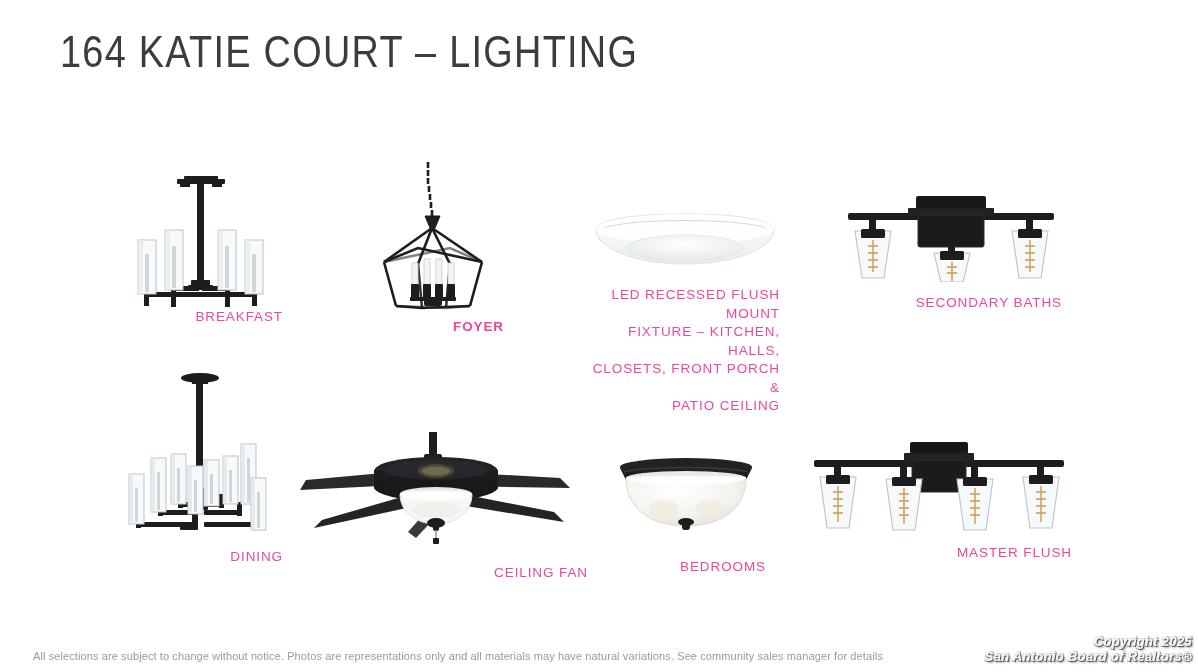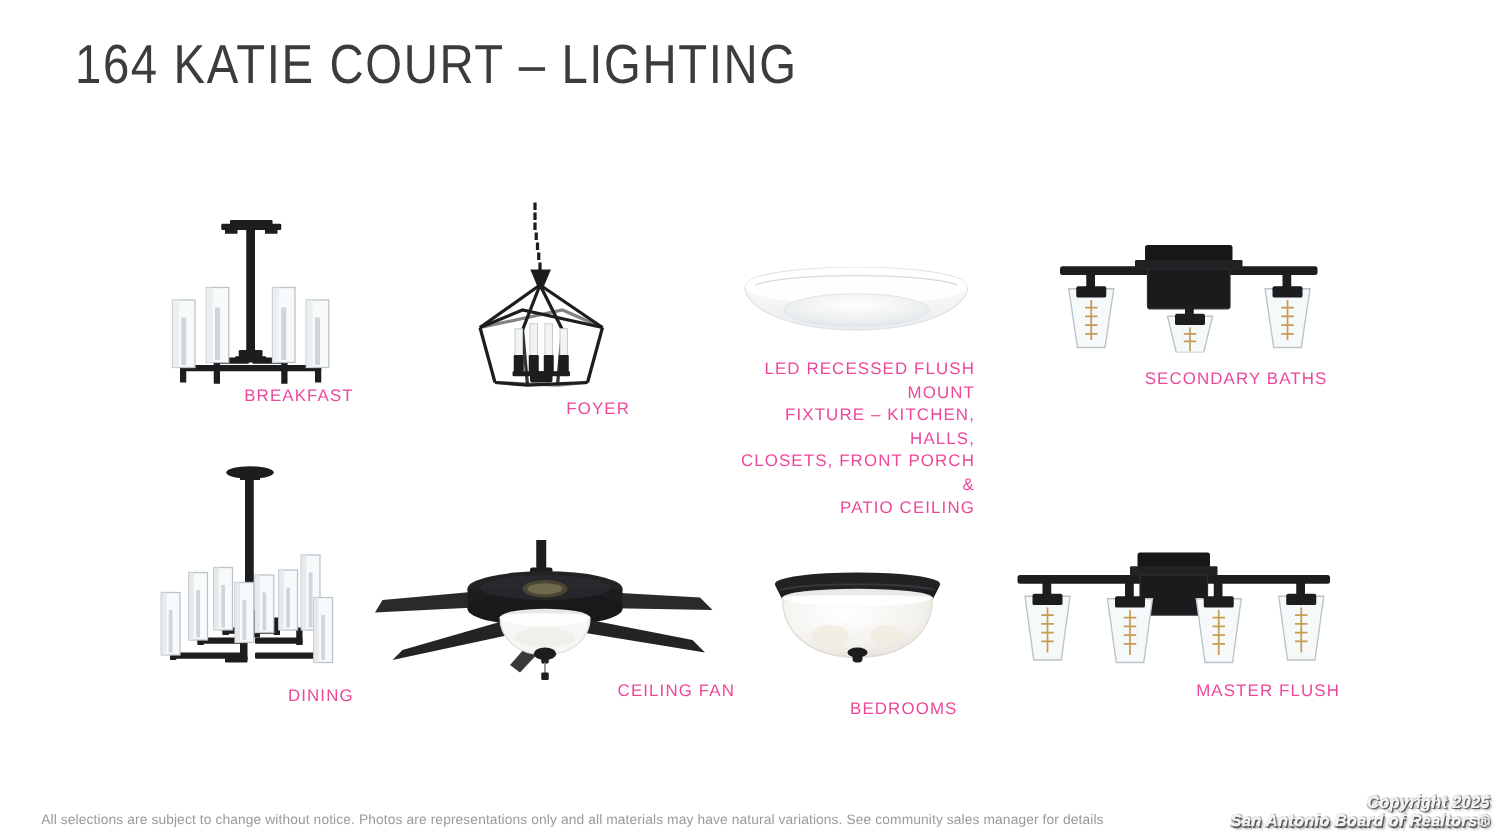--- a/index.html
+++ b/index.html
@@ -162,21 +162,21 @@
               <rect x="49" y="124" width="8" height="14" rx="1"></rect>
               <rect x="61" y="124" width="8" height="14" rx="1"></rect>
               <rect x="73" y="124" width="8" height="14" rx="1"></rect>
               <rect x="85" y="124" width="8" height="14" rx="1"></rect>
               <rect x="48" y="137" width="46" height="4" rx="1"></rect>
               <rect x="62" y="137" width="18" height="9" rx="2"></rect>
             </g>
           </g>
         </svg>
       </div>
-      <div class="caption" style="margin-top:8px;">FOYER</div>
+      <div class="caption" style="margin-top:8px;font-weight:bold;">FOYER</div>
     </div>
 
     <div class="cell" style="left:590px;top:210px;width:190px;">
       <div class="art">
         <svg class="fx" width="190" height="62" viewBox="0 0 190 62">
           <defs>
             <linearGradient id="ledTop" x1="0" y1="0" x2="0" y2="1">
               <stop offset="0" stop-color="#ffffff"></stop>
               <stop offset="1" stop-color="#e9ecee"></stop>
             </linearGradient>
@@ -329,21 +329,21 @@
           <path d="M112 66 C112 62 184 62 184 66 C184 84 168 96 148 96 C128 96 112 84 112 66 Z" fill="#f6f6f4" stroke="#dfdfdb" stroke-width="1"></path>
           <ellipse cx="148" cy="66" rx="36" ry="7" fill="#ffffff" opacity=".9"></ellipse>
           <ellipse cx="148" cy="82" rx="24" ry="8" fill="#efefe9" opacity=".8"></ellipse>
 
           <ellipse cx="148" cy="95" rx="9" ry="5" fill="#1d1d1f"></ellipse>
           <rect x="145" y="95" width="6" height="8" rx="2" fill="#1d1d1f"></rect>
           <path d="M148 102 L148 112" stroke="#8d8d8f" stroke-width="1.4"></path>
           <rect x="145" y="110" width="6" height="6" rx="1" fill="#1d1d1f"></rect>
         </svg>
       </div>
-      <div class="caption" style="margin-top:0;">CEILING FAN</div>
+      <div class="caption" style="margin-top:20px;">CEILING FAN</div>
     </div>
 
     <div class="cell" style="left:606px;top:446px;width:160px;">
       <div class="art">
         <svg class="fx" width="160" height="90" viewBox="0 0 160 90">
           <defs>
             <radialGradient id="domeG" cx="42%" cy="30%" r="75%">
               <stop offset="0" stop-color="#ffffff"></stop>
               <stop offset="0.65" stop-color="#f4f2ee"></stop>
               <stop offset="1" stop-color="#e4e0d8"></stop>

